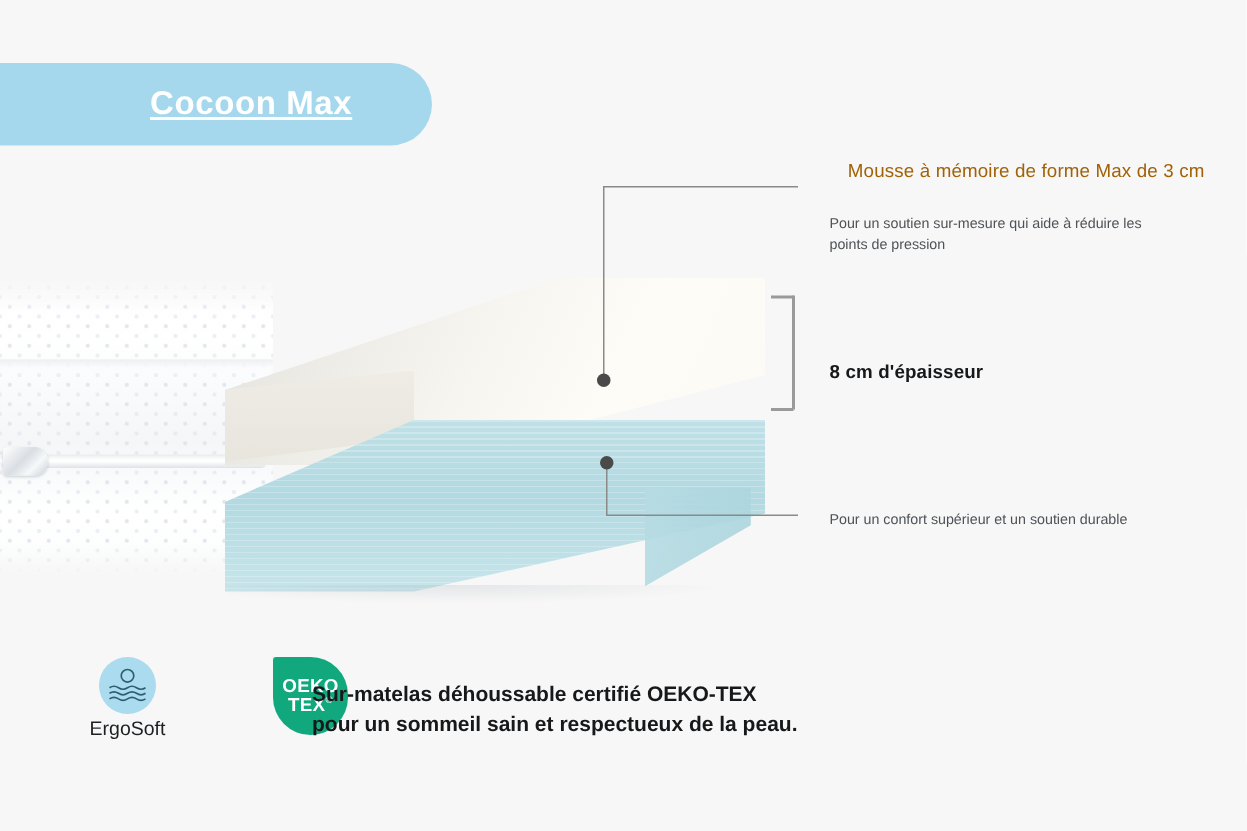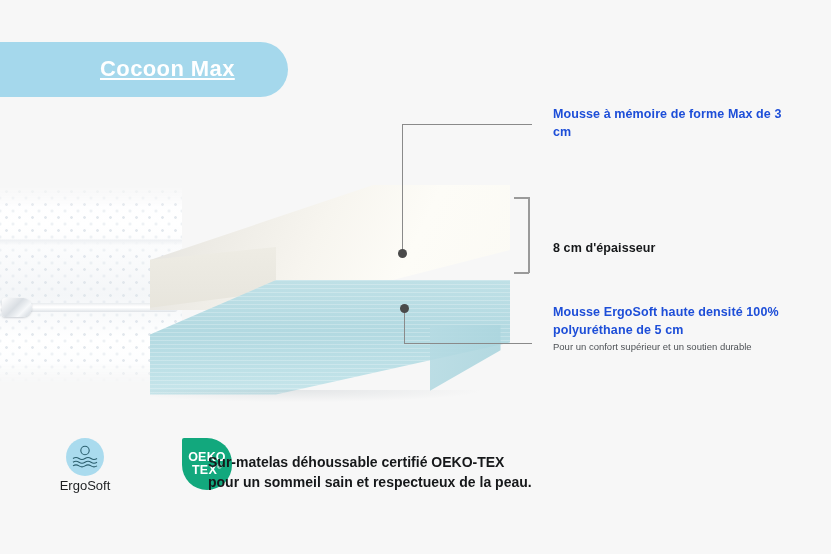--- a/index.html
+++ b/index.html
@@ -186,24 +186,25 @@
     left: 514px;
     width: 15px;
     height: 1.6px;
     background: #9a9a9a;
   }
 
   
   .callout-title {
     position: absolute;
     font-size: 12.5px;
-    font-weight: bold;
-    color: #1d4ed8;
+    font-weight: normal;
+    color: #a16207;
     line-height: 1.42;
     letter-spacing: 0.1px;
+    text-align: right;
   }
   .callout-sub {
     position: absolute;
     font-size: 9.5px;
     color: #4e5256;
     line-height: 1.5;
   }
   .callout-measure {
     position: absolute;
     font-size: 12.5px;
@@ -282,31 +283,31 @@
     <div class="foam-base-side"></div>
 
     <div class="mattress-shadow"></div>
   </div>
 
   <div class="leader leader-v" style="left:402px; top:124px; height:130px;"></div>
   <div class="leader leader-h" style="left:402px; top:124px; width:130px;"></div>
   <div class="leader-dot" style="left:398px; top:249px;"></div>
 
   <div class="callout-title" style="left:553px; top:106px; width:250px;">Mousse à mémoire de forme Max de 3 cm</div>
+  <div class="callout-sub" style="left:553px; top:143px; width:215px;">Pour un soutien sur-mesure qui aide à réduire les points de pression</div>
 
   <div class="bracket-v"></div>
   <div class="bracket-arm" style="top:197px;"></div>
   <div class="bracket-arm" style="top:272px;"></div>
   <div class="callout-measure" style="left:553px; top:241px;">8 cm d'épaisseur</div>
 
   <div class="leader leader-v" style="left:404px; top:308px; height:36px;"></div>
   <div class="leader leader-h" style="left:404px; top:343px; width:128px;"></div>
   <div class="leader-dot" style="left:400px; top:304px;"></div>
 
-  <div class="callout-title" style="left:553px; top:304px; width:250px;">Mousse ErgoSoft haute densité 100% polyuréthane de 5 cm</div>
   <div class="callout-sub" style="left:553px; top:340px; width:200px;">Pour un confort supérieur et un soutien durable</div>
 
   <div class="ergosoft-badge">
     <svg width="38" height="38" viewBox="0 0 38 38">
       <circle cx="19" cy="12.5" r="4.2" fill="none" stroke="#2b5f6e" stroke-width="1.1"></circle>
       <path d="M7 20.5 q3 -2 6 0 t6 0 t6 0 t6 0" fill="none" stroke="#2b5f6e" stroke-width="1.1"></path>
       <path d="M7 24.2 q3 -2 6 0 t6 0 t6 0 t6 0" fill="none" stroke="#2b5f6e" stroke-width="1.1"></path>
       <path d="M7 27.9 q3 -2 6 0 t6 0 t6 0 t6 0" fill="none" stroke="#2b5f6e" stroke-width="1.1"></path>
     </svg>
   </div>

